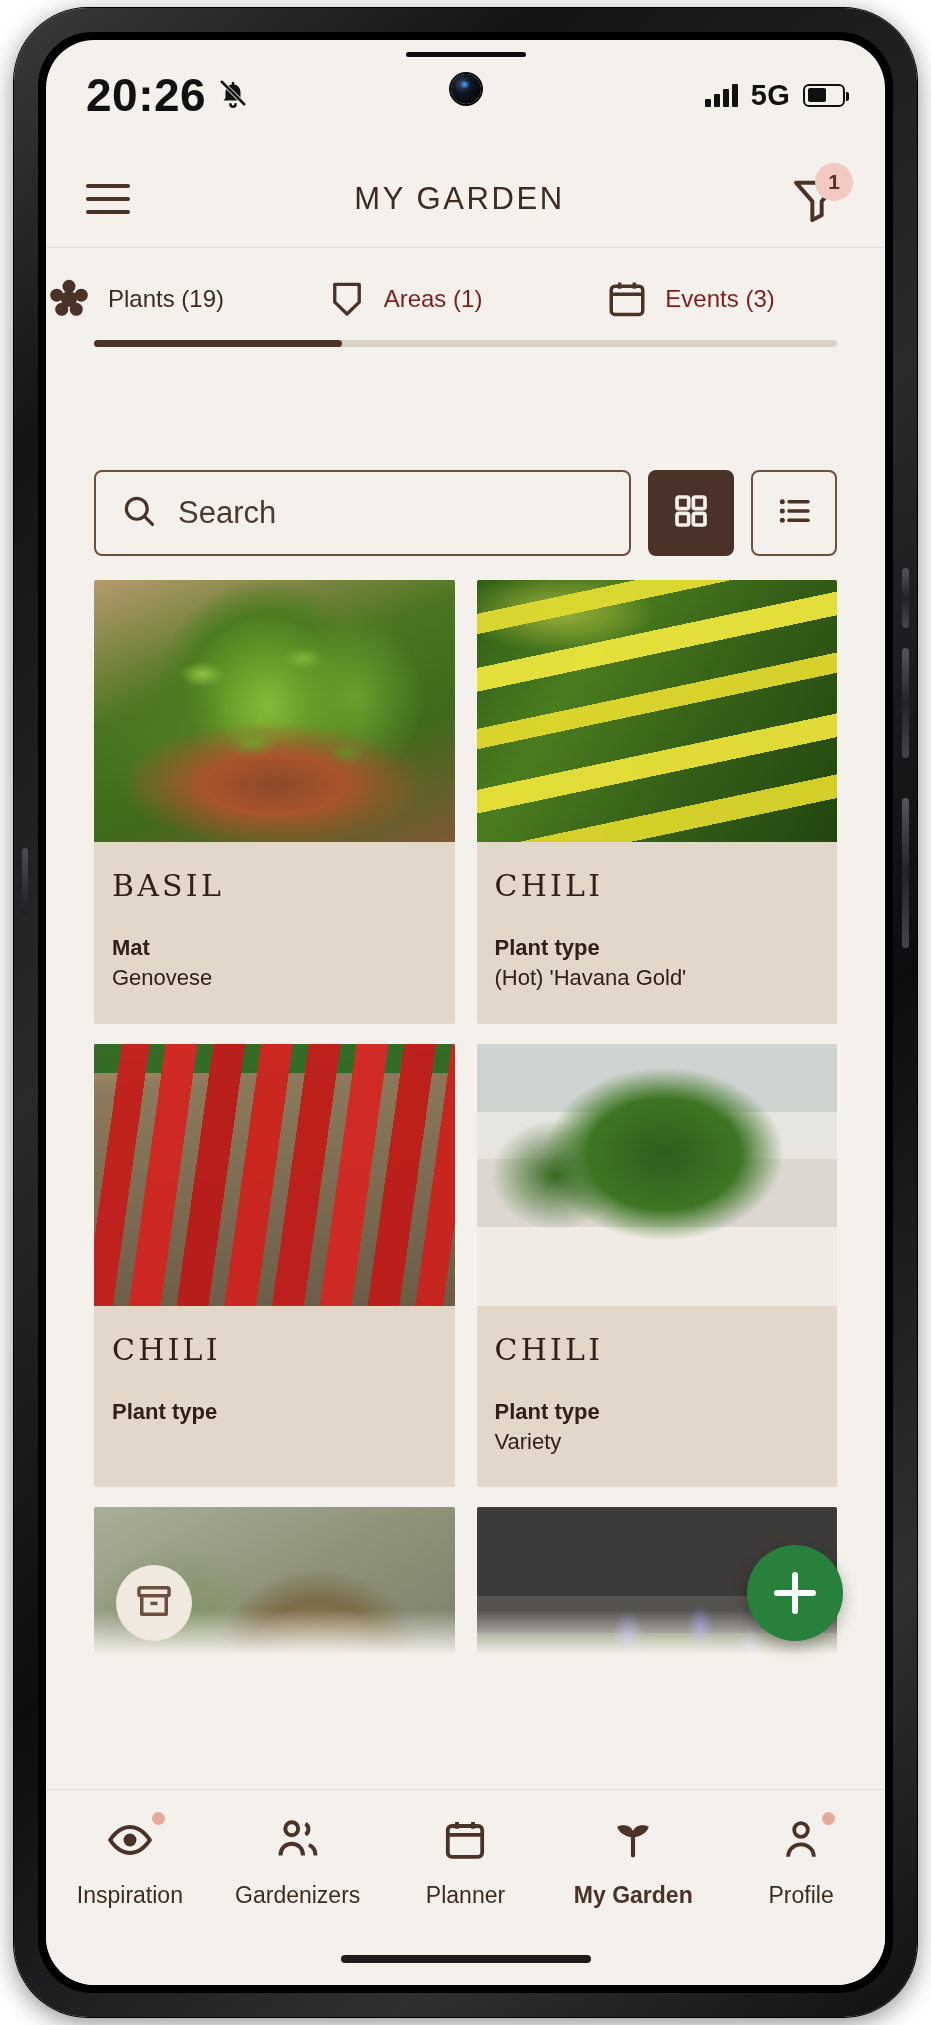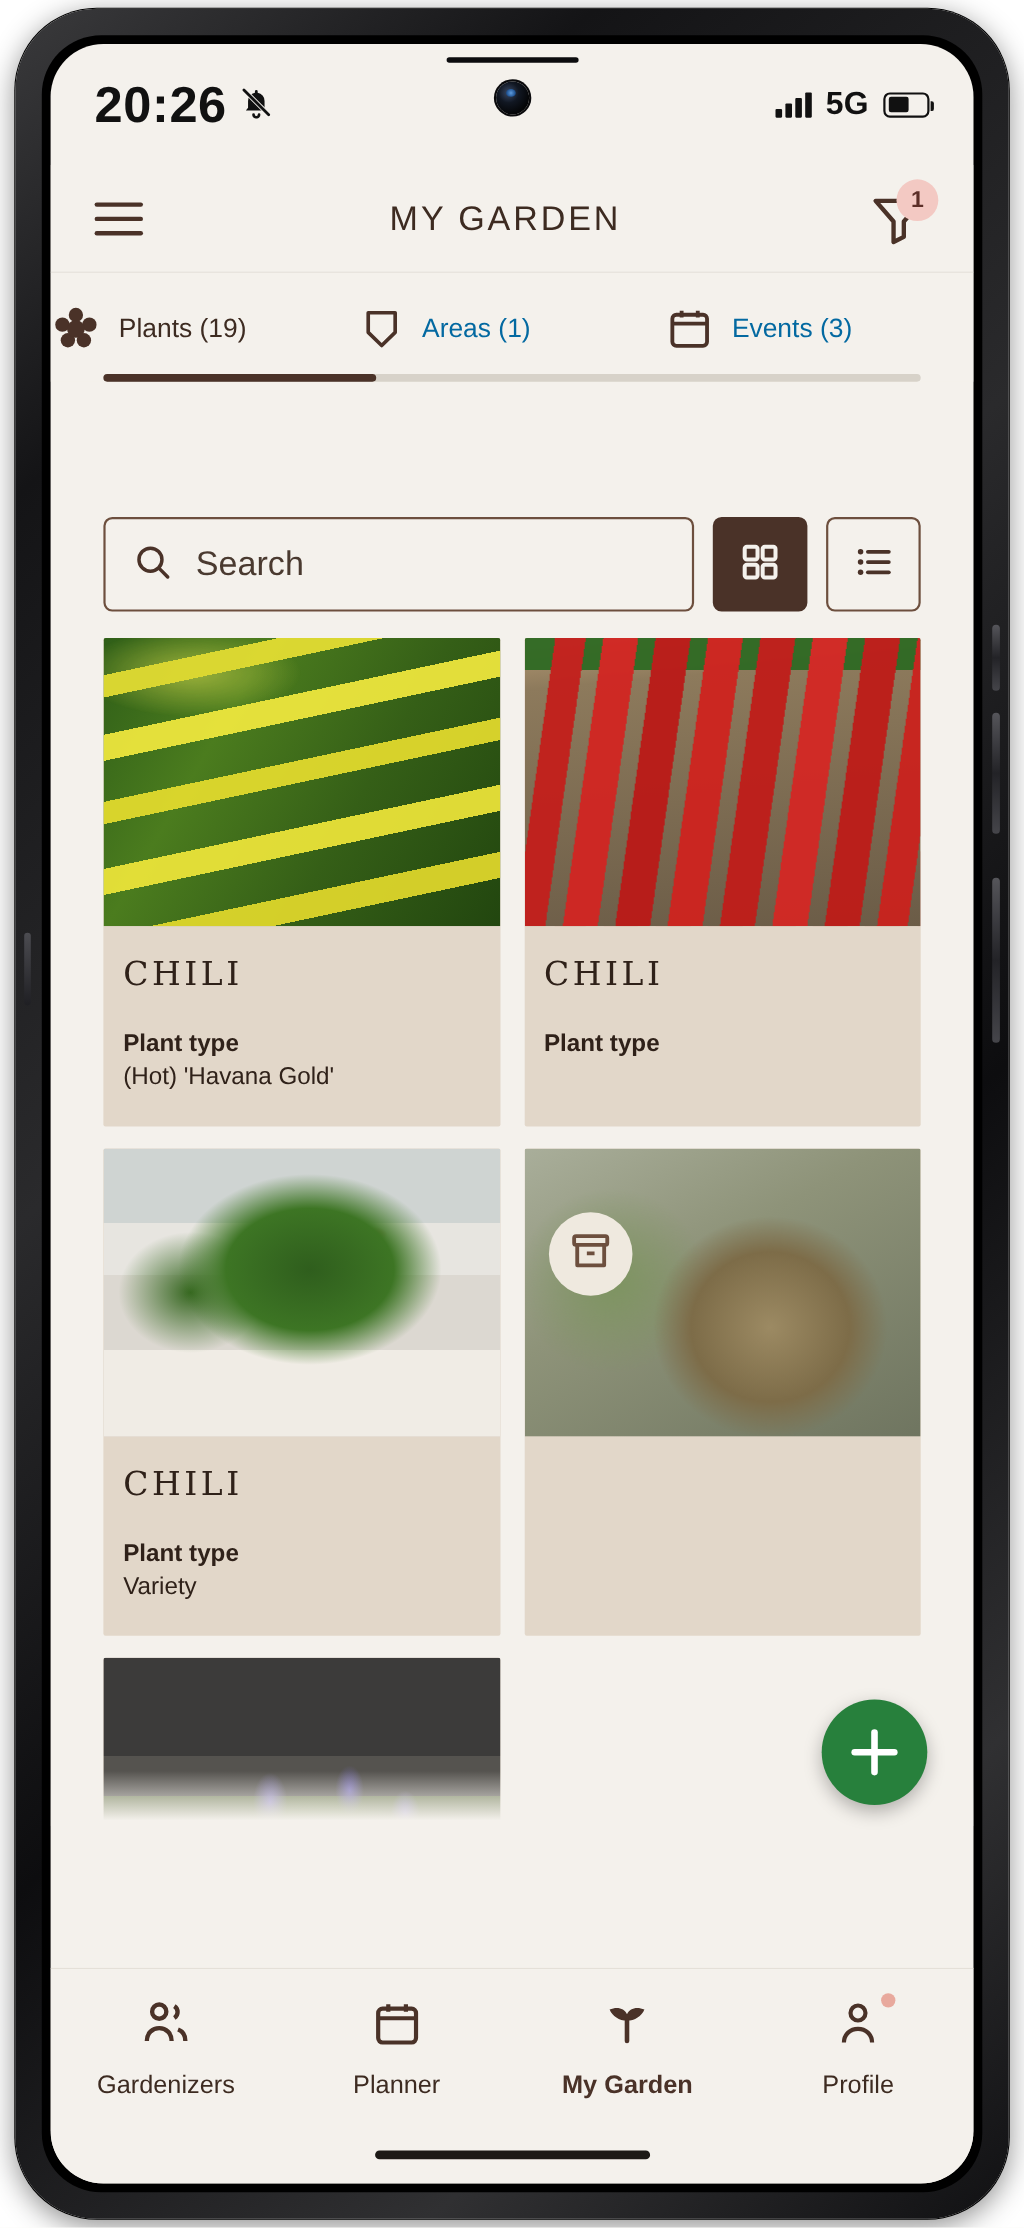--- a/index.html
+++ b/index.html
@@ -116,21 +116,21 @@
 
   
   .tabs-area { position: absolute; left: 0; top: 208px; width: 839px; background: #f4f1ec; }
   .tabs { display: flex; }
   .tab {
     flex: 1; display: flex; flex-direction: row; align-items: center;
     padding: 28px 0 18px; gap: 16px; cursor: pointer;
   }
   .tab-icon { height: 46px; display:flex; align-items:center; justify-content:center; }
   .tab-label { font-size: 24px; color: #3d2b21; font-weight: 500; }
-  .tab.inactive .tab-label { color: #0369a1; font-weight: 400; }
+  .tab.inactive .tab-label { color: #7f1d1d; font-weight: 400; }
   .tab-underline { position: relative; height: 7px; background: #d7d2c9; margin: 0 48px; border-radius: 4px; }
   .tab-underline span { position:absolute; left:0; top:0; height:7px; width: 33.33%; background:#4a3228; border-radius:4px; }
 
   
   .search-row {
     position: absolute; left: 0; top: 430px; width: 839px;
     padding: 0 48px; display: flex; align-items: flex-end; gap: 17px;
   }
   .search-box {
     flex: 1; height: 86px; border: 2.5px solid #6d4f3e; border-radius: 8px;
@@ -410,20 +410,30 @@
                 <circle cx="5" cy="17.6" r="1.5" fill="#4a3228" stroke="none"></circle>
                 <line x1="9" y1="17.6" x2="20.4" y2="17.6"></line>
               </svg>
             </span>
           </div>
         </div>
 
         <div class="grid-scroll">
           <div class="grid">
 
+            <div class="card">
+              <div class="card-img">
+                  <div class="ph ph-basil"></div>
+                </div>
+              <div class="card-body">
+                <div class="card-title">BASIL</div>
+                <div class="card-line">Mat</div>
+                <div class="card-line sub">Genovese</div>
+              </div>
+            </div>
 
             <div class="card">
               <div class="card-img">
                   <div class="ph ph-yellowchili"></div>
                 </div>
               <div class="card-body">
                 <div class="card-title">CHILI</div>
                 <div class="card-line">Plant type</div>
                 <div class="card-line sub">(Hot) 'Havana Gold'</div>
               </div>
@@ -477,20 +487,30 @@
           <div class="grid-fade"></div>
         </div>
 
         <div class="fab">
           <span class="plus-h"></span>
           <span class="plus-v"></span>
         </div>
 
         <div class="bottomnav">
 
+          <div class="navitem">
+            <span class="nav-icon">
+              <svg width="50" height="50" viewBox="0 0 24 24" fill="none" stroke="#4a3228" stroke-width="1.9">
+                <path d="M2.5 12s3.6-6.2 9.5-6.2S21.5 12 21.5 12 17.9 18.2 12 18.2 2.5 12 2.5 12z"></path>
+                <circle cx="12" cy="12" r="3.1" fill="#4a3228" stroke="none"></circle>
+              </svg>
+              <span class="dot"></span>
+            </span>
+            <span class="nav-label">Inspiration</span>
+          </div>
 
           <div class="navitem">
             <span class="nav-icon">
               <svg width="50" height="50" viewBox="0 0 24 24" fill="none" stroke="#4a3228" stroke-width="1.9" stroke-linejoin="round">
                 <circle cx="9" cy="6.6" r="3.1"></circle>
                 <path d="M3.6 19.4c0-3.4 2.4-5.6 5.4-5.6s5.4 2.2 5.4 5.6"></path>
                 <path d="M15.6 4.2a3.1 3.1 0 0 1 0 5.2"></path>
                 <path d="M17.2 14.4c1.9.7 3.2 2.6 3.2 5"></path>
               </svg>
             </span>

